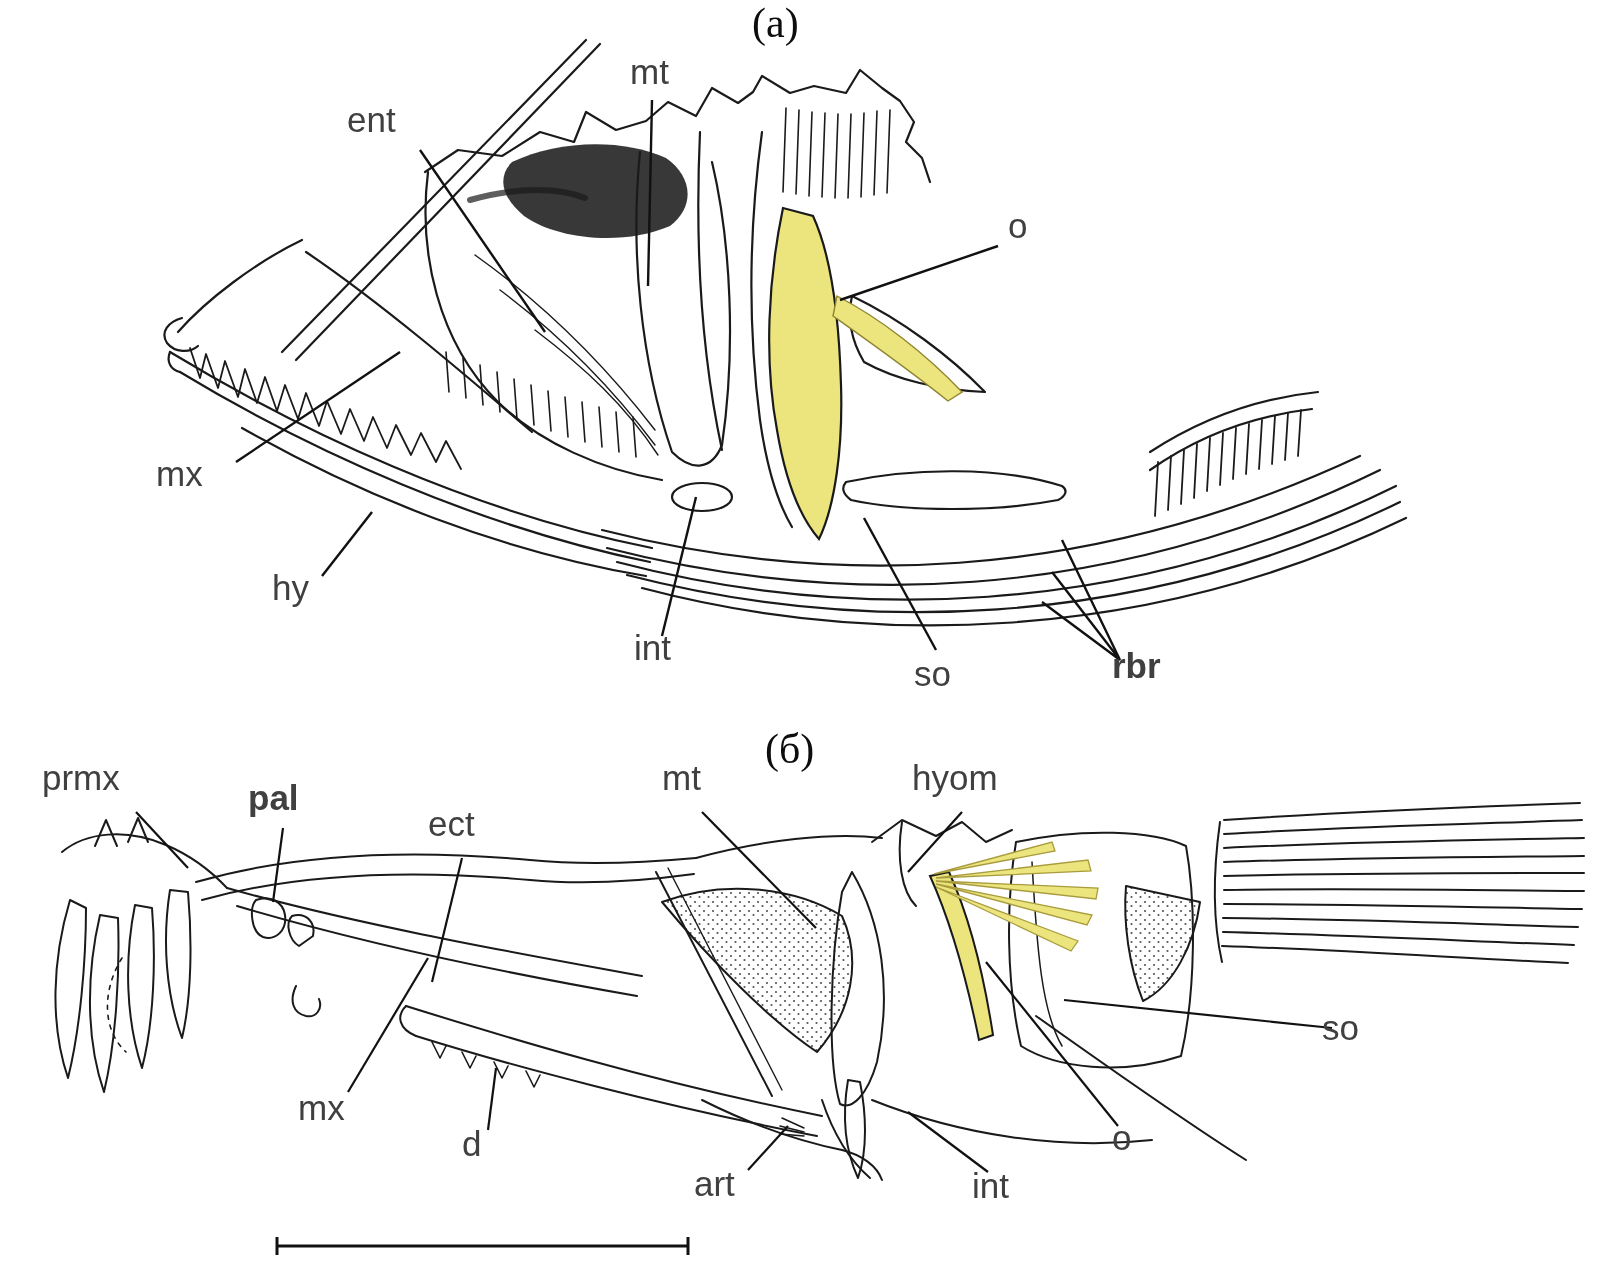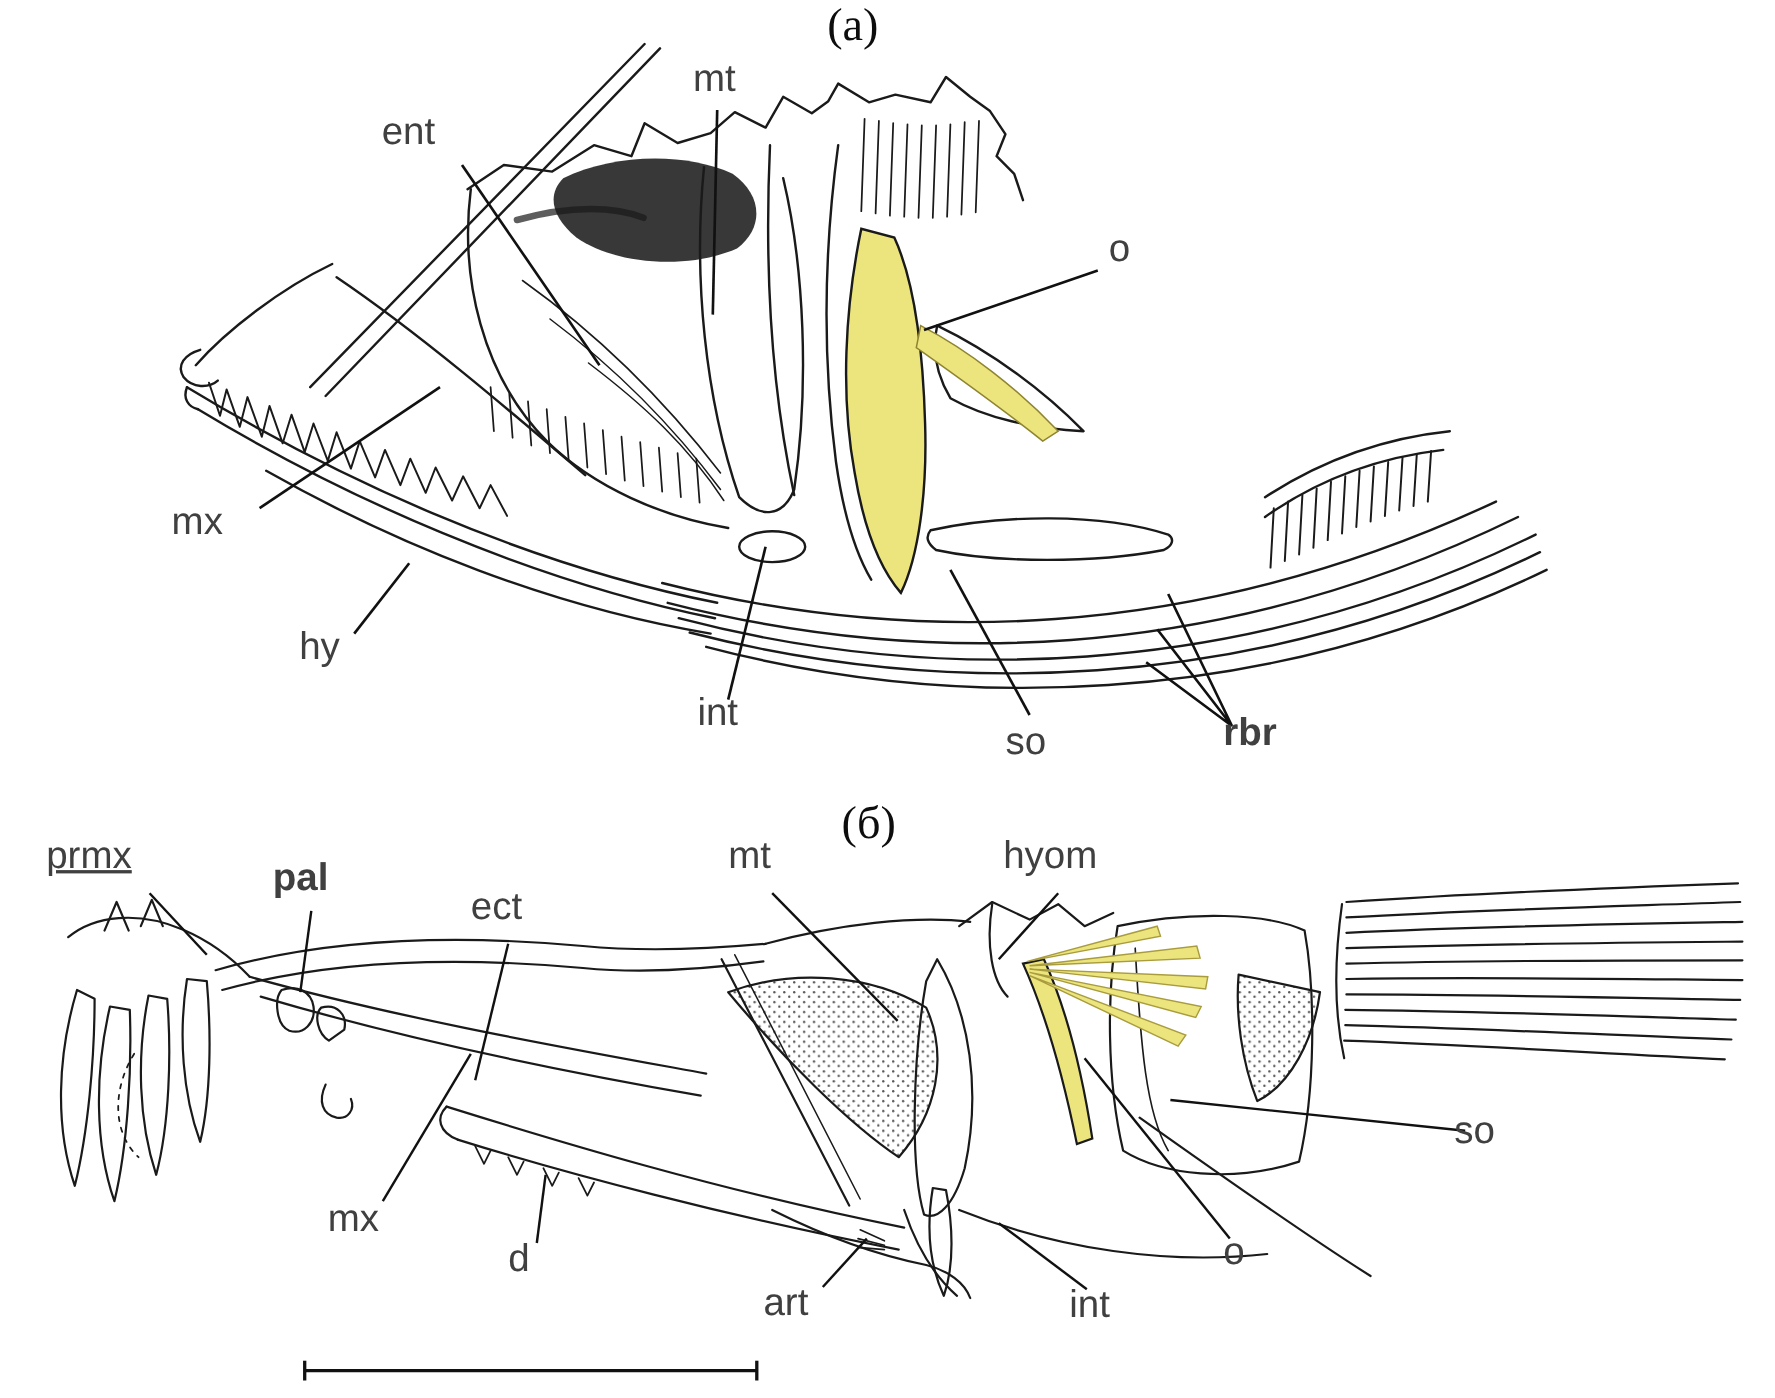--- a/index.html
+++ b/index.html
@@ -14,21 +14,21 @@
   .ent-a{left:347px;top:102px;}
   .mt-a{left:630px;top:54px;}
   .o-a{left:1008px;top:208px;}
   .mx-a{left:156px;top:456px;}
   .hy-a{left:272px;top:570px;text-align:right;}
   .int-a{left:634px;top:630px;}
   .so-a{left:914px;top:656px;}
   .rbr-a{left:1112px;top:648px;font-weight:bold;}
   
   .t-b{left:765px;top:728px;}
-  .prmx-b{left:42px;top:760px;text-decoration:underline;}
+  .prmx-b{left:42px;top:760px;}
   .pal-b{left:248px;top:780px;font-weight:bold;}
   .ect-b{left:428px;top:806px;}
   .mt-b{left:662px;top:760px;}
   .hyom-b{left:912px;top:760px;}
   .mx-b{left:298px;top:1090px;}
   .d-b{left:462px;top:1126px;}
   .art-b{left:694px;top:1166px;}
   .int-b{left:972px;top:1168px;}
   .o-b{left:1112px;top:1120px;}
   .so-b{left:1322px;top:1010px;}

